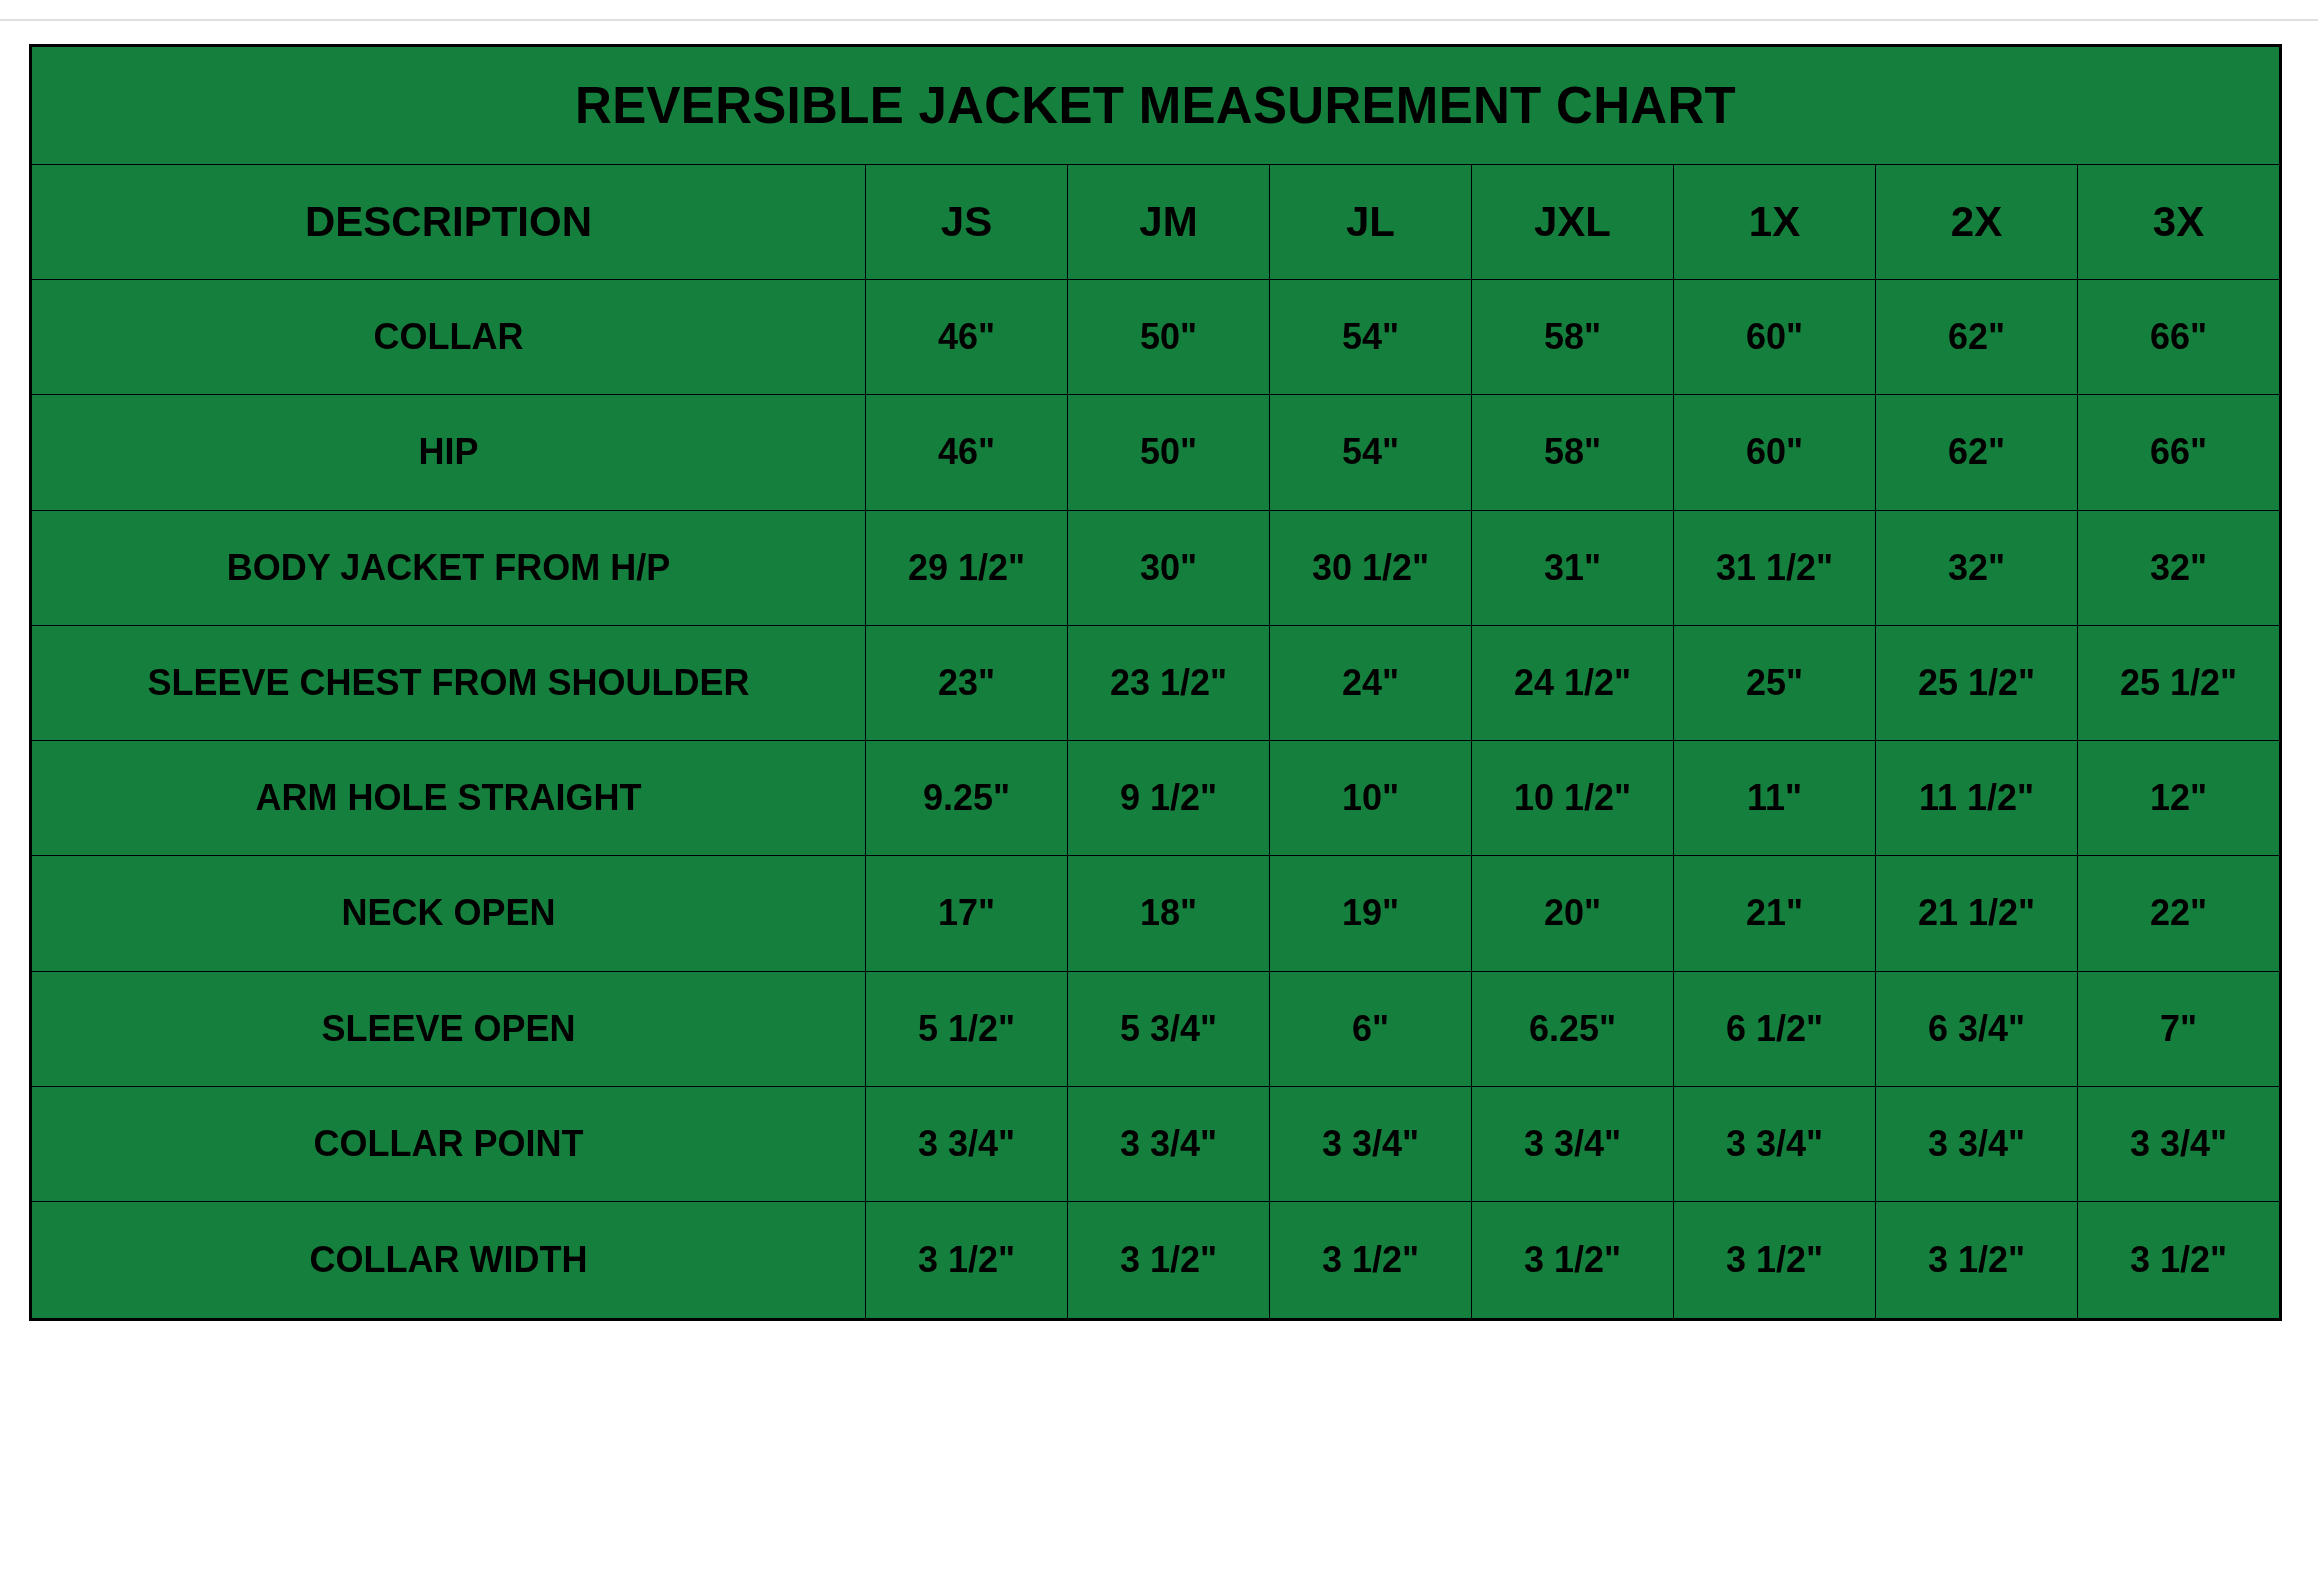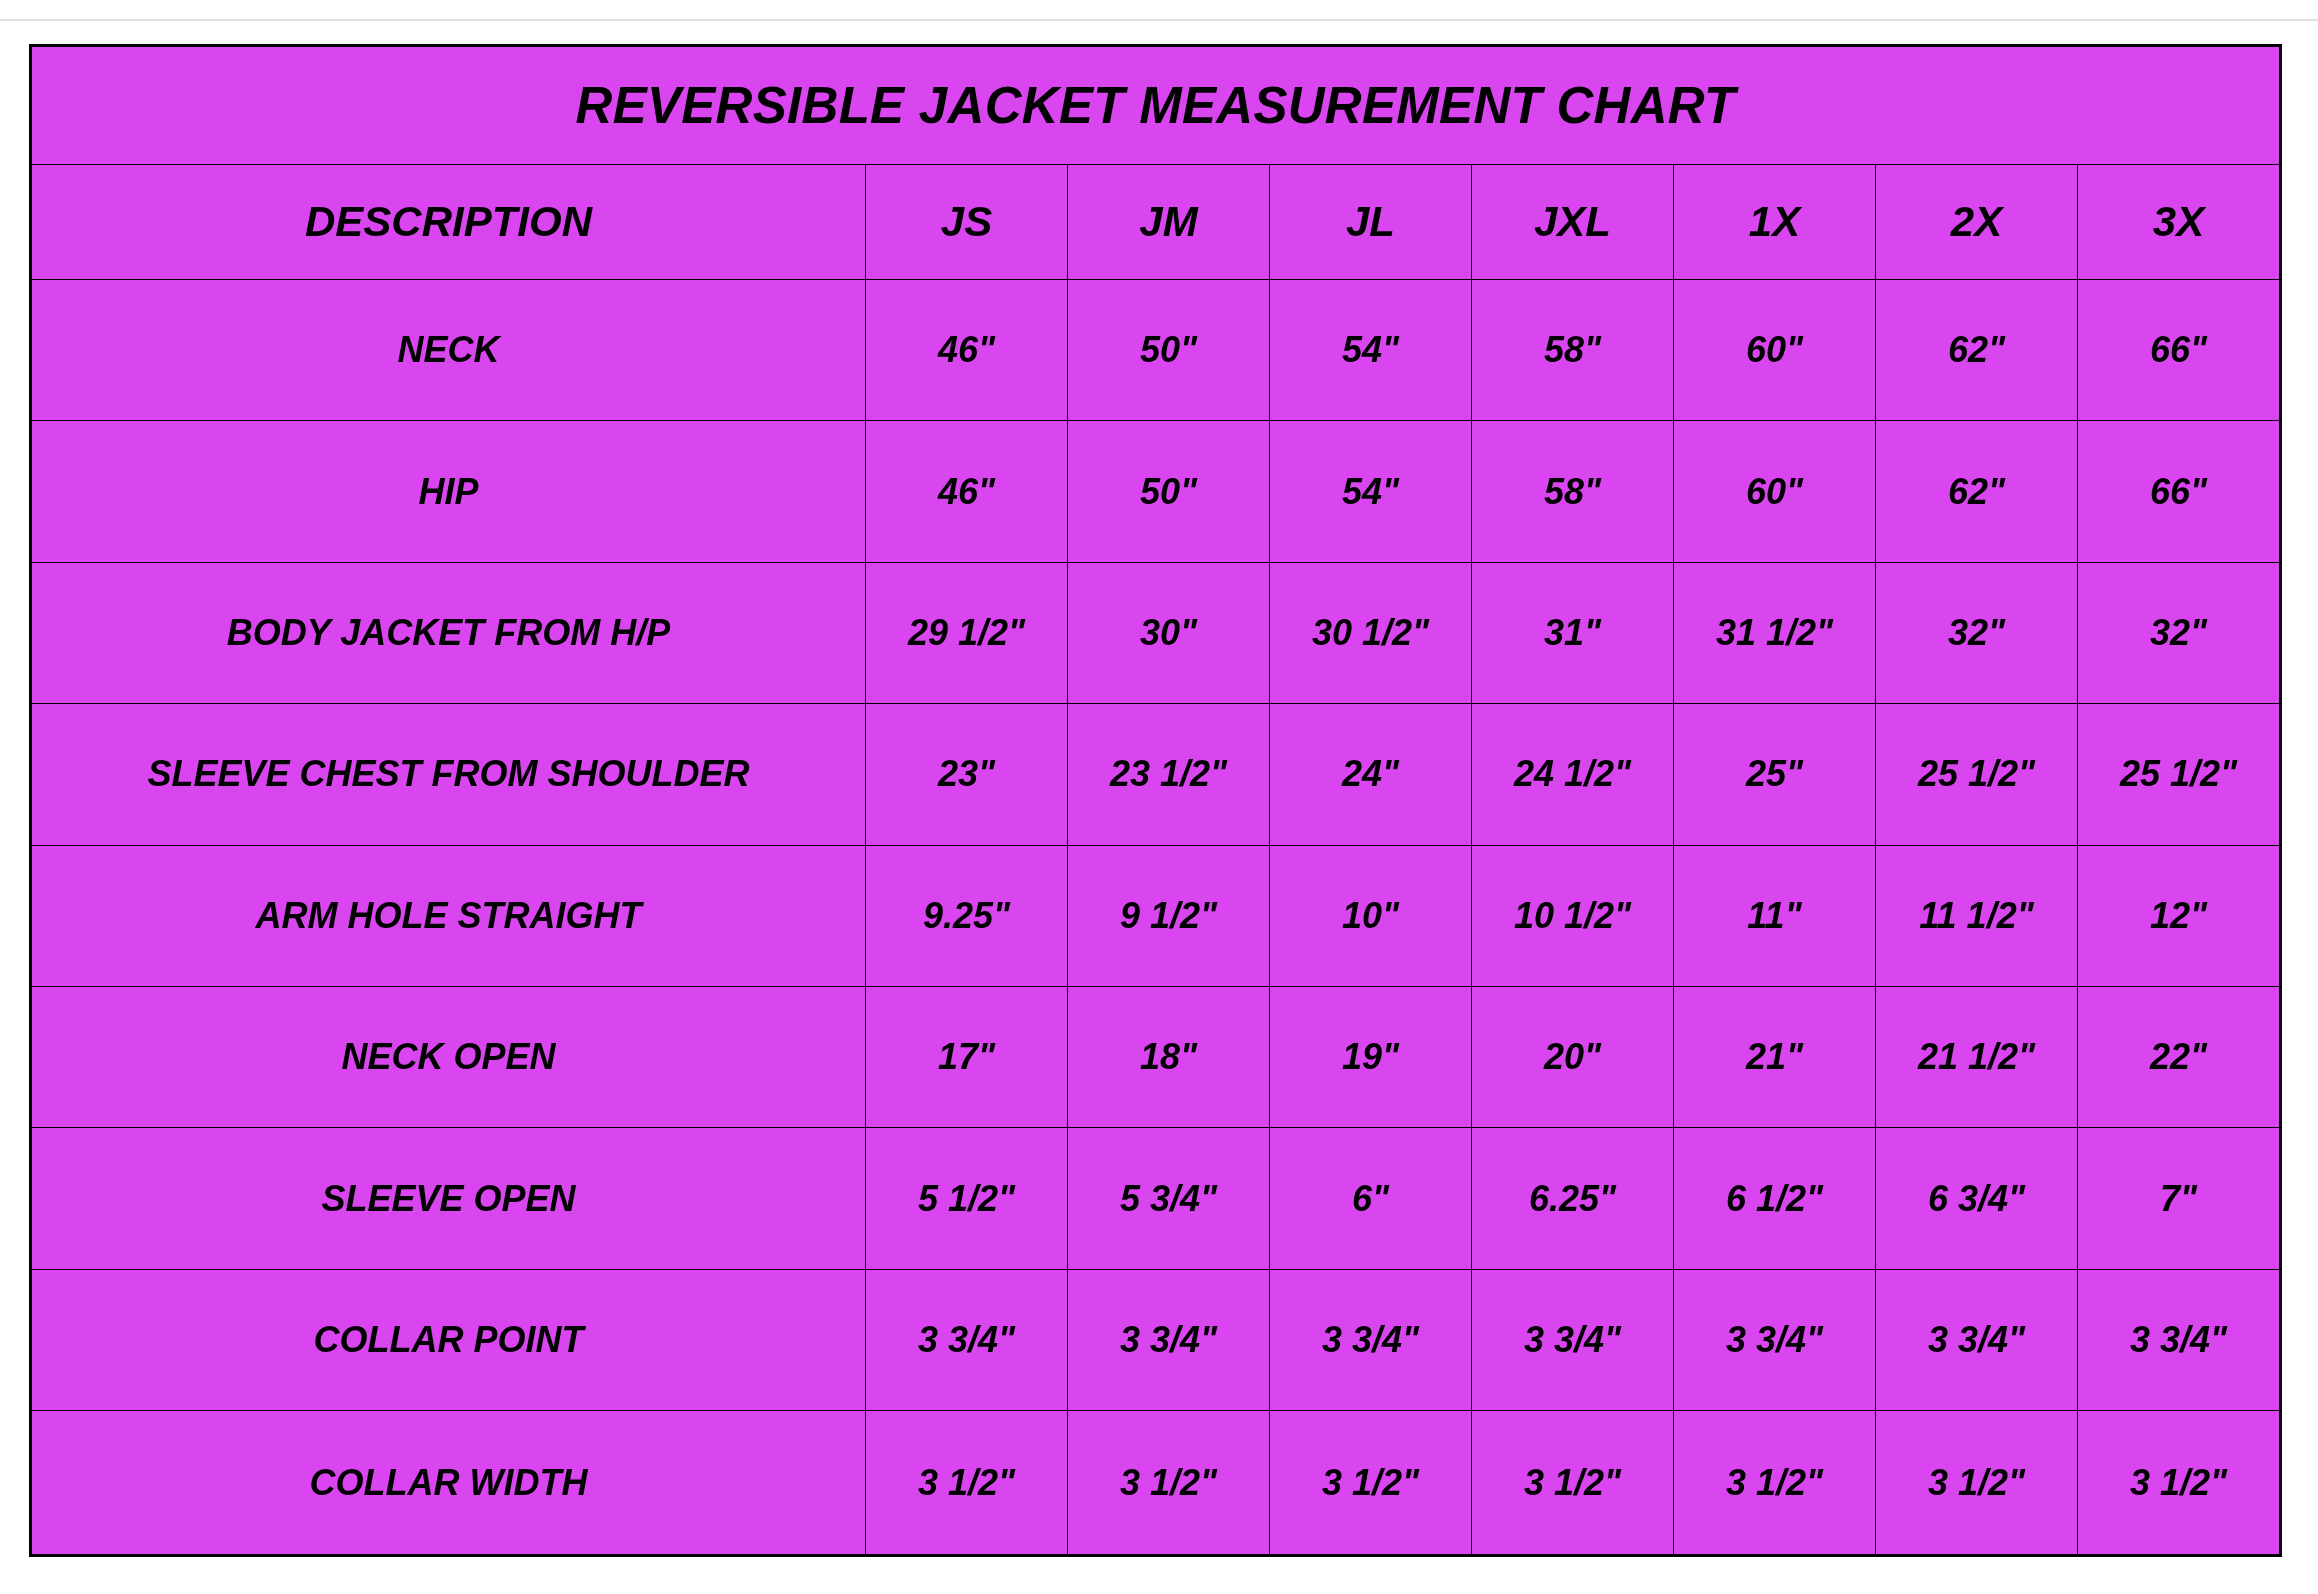--- a/index.html
+++ b/index.html
@@ -23,27 +23,26 @@
     top: 19px;
     width: 2319px;
     height: 1.7px;
     background: #e0e0e0;
   }
   table.size-chart {
     position: absolute;
     left: 29px;
     top: 44px;
     width: 2251px;
-    height: 1513px;
+    height: 1277px;
     border-collapse: collapse;
     table-layout: fixed;
-    background: #d946ef;
+    background: #15803d;
     color: #000000;
     font-weight: 700;
-    font-style: italic;
   }
   table.size-chart { border: 3.5px solid #000000; }
   .size-chart th, .size-chart td {
     border: 1.7px solid #000000;
     text-align: center;
     vertical-align: middle;
     padding: 0;
     overflow: hidden;
     white-space: nowrap;
   }
@@ -84,21 +83,21 @@
           <th class="header-cell">JM</th>
           <th class="header-cell">JL</th>
           <th class="header-cell">JXL</th>
           <th class="header-cell">1X</th>
           <th class="header-cell">2X</th>
           <th class="header-cell">3X</th>
         </tr>
     </thead>
     <tbody id="table-body">
         <tr>
-          <td class="desc-cell">NECK</td>
+          <td class="desc-cell">COLLAR</td>
           <td class="value-cell">46"</td>
           <td class="value-cell">50"</td>
           <td class="value-cell">54"</td>
           <td class="value-cell">58"</td>
           <td class="value-cell">60"</td>
           <td class="value-cell">62"</td>
           <td class="value-cell">66"</td>
         </tr>
         <tr>
           <td class="desc-cell">HIP</td>

